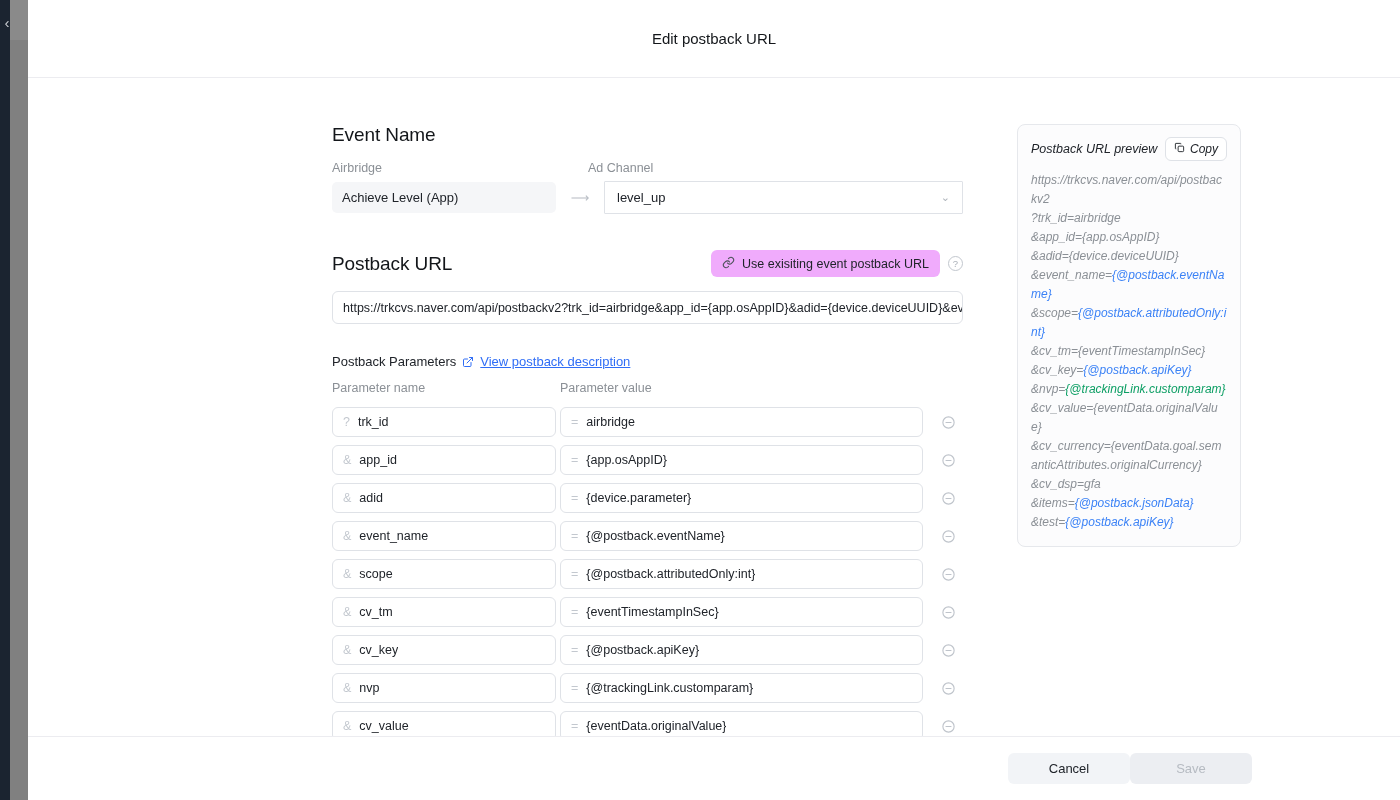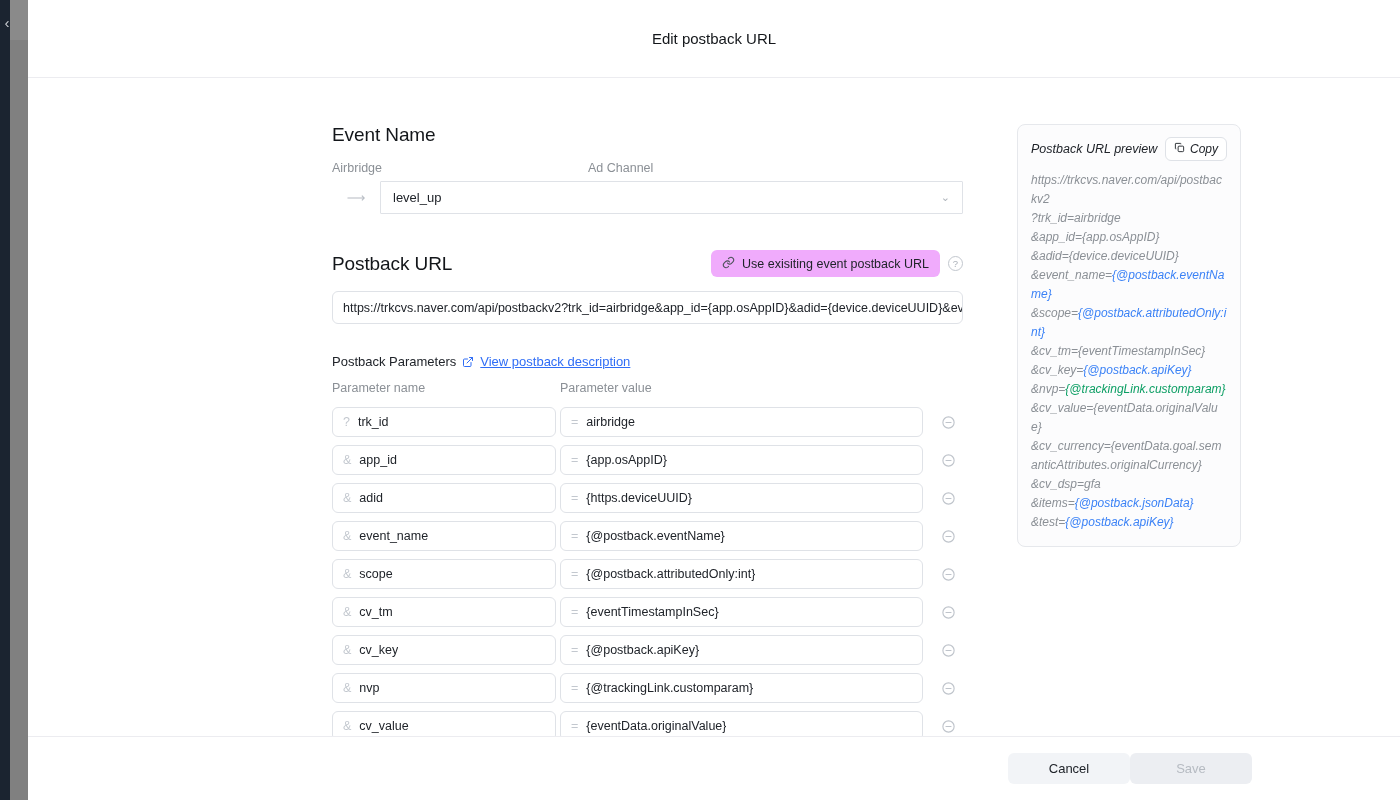--- a/index.html
+++ b/index.html
@@ -208,20 +208,21 @@
         <div id="left-col">
 
           <div id="event-name-title" class="section-title">Event Name</div>
 
           <div id="event-labels">
             <div id="lbl-airbridge" class="field-label">Airbridge</div>
             <div id="lbl-adchannel" class="field-label">Ad Channel</div>
           </div>
 
           <div id="event-row">
+            <div id="airbridge-value">Achieve Level (App)</div>
             <div id="arrow">⟶</div>
             <div id="adchannel-select">
               <span class="val">level_up</span>
               <span class="chev-down">⌄</span>
             </div>
           </div>
 
           <div id="postback-head">
             <div id="postback-url-title" class="section-title">Postback URL</div>
             <div id="use-existing-btn">
@@ -293,21 +294,21 @@
                 </div>
               </div>
               <div class="param-row">
                 <div class="p-name">
                   <span class="p-prefix">&amp;</span>
                   <span class="p-text">adid</span>
                 </div>
                 <div class="row-spacer"></div>
                 <div class="p-value">
                   <span class="p-prefix">=</span>
-                  <span class="p-text">{https.deviceUUID}</span>
+                  <span class="p-text">{device.parameter}</span>
                 </div>
                 <div class="p-remove">
                   <svg width="15" height="15" viewBox="0 0 24 24" fill="none" stroke="currentColor" stroke-width="1.8">
                     <circle cx="12" cy="12" r="9"></circle>
                     <path d="M8 12h8" stroke-linecap="round"></path>
                   </svg>
                 </div>
               </div>
               <div class="param-row">
                 <div class="p-name">

